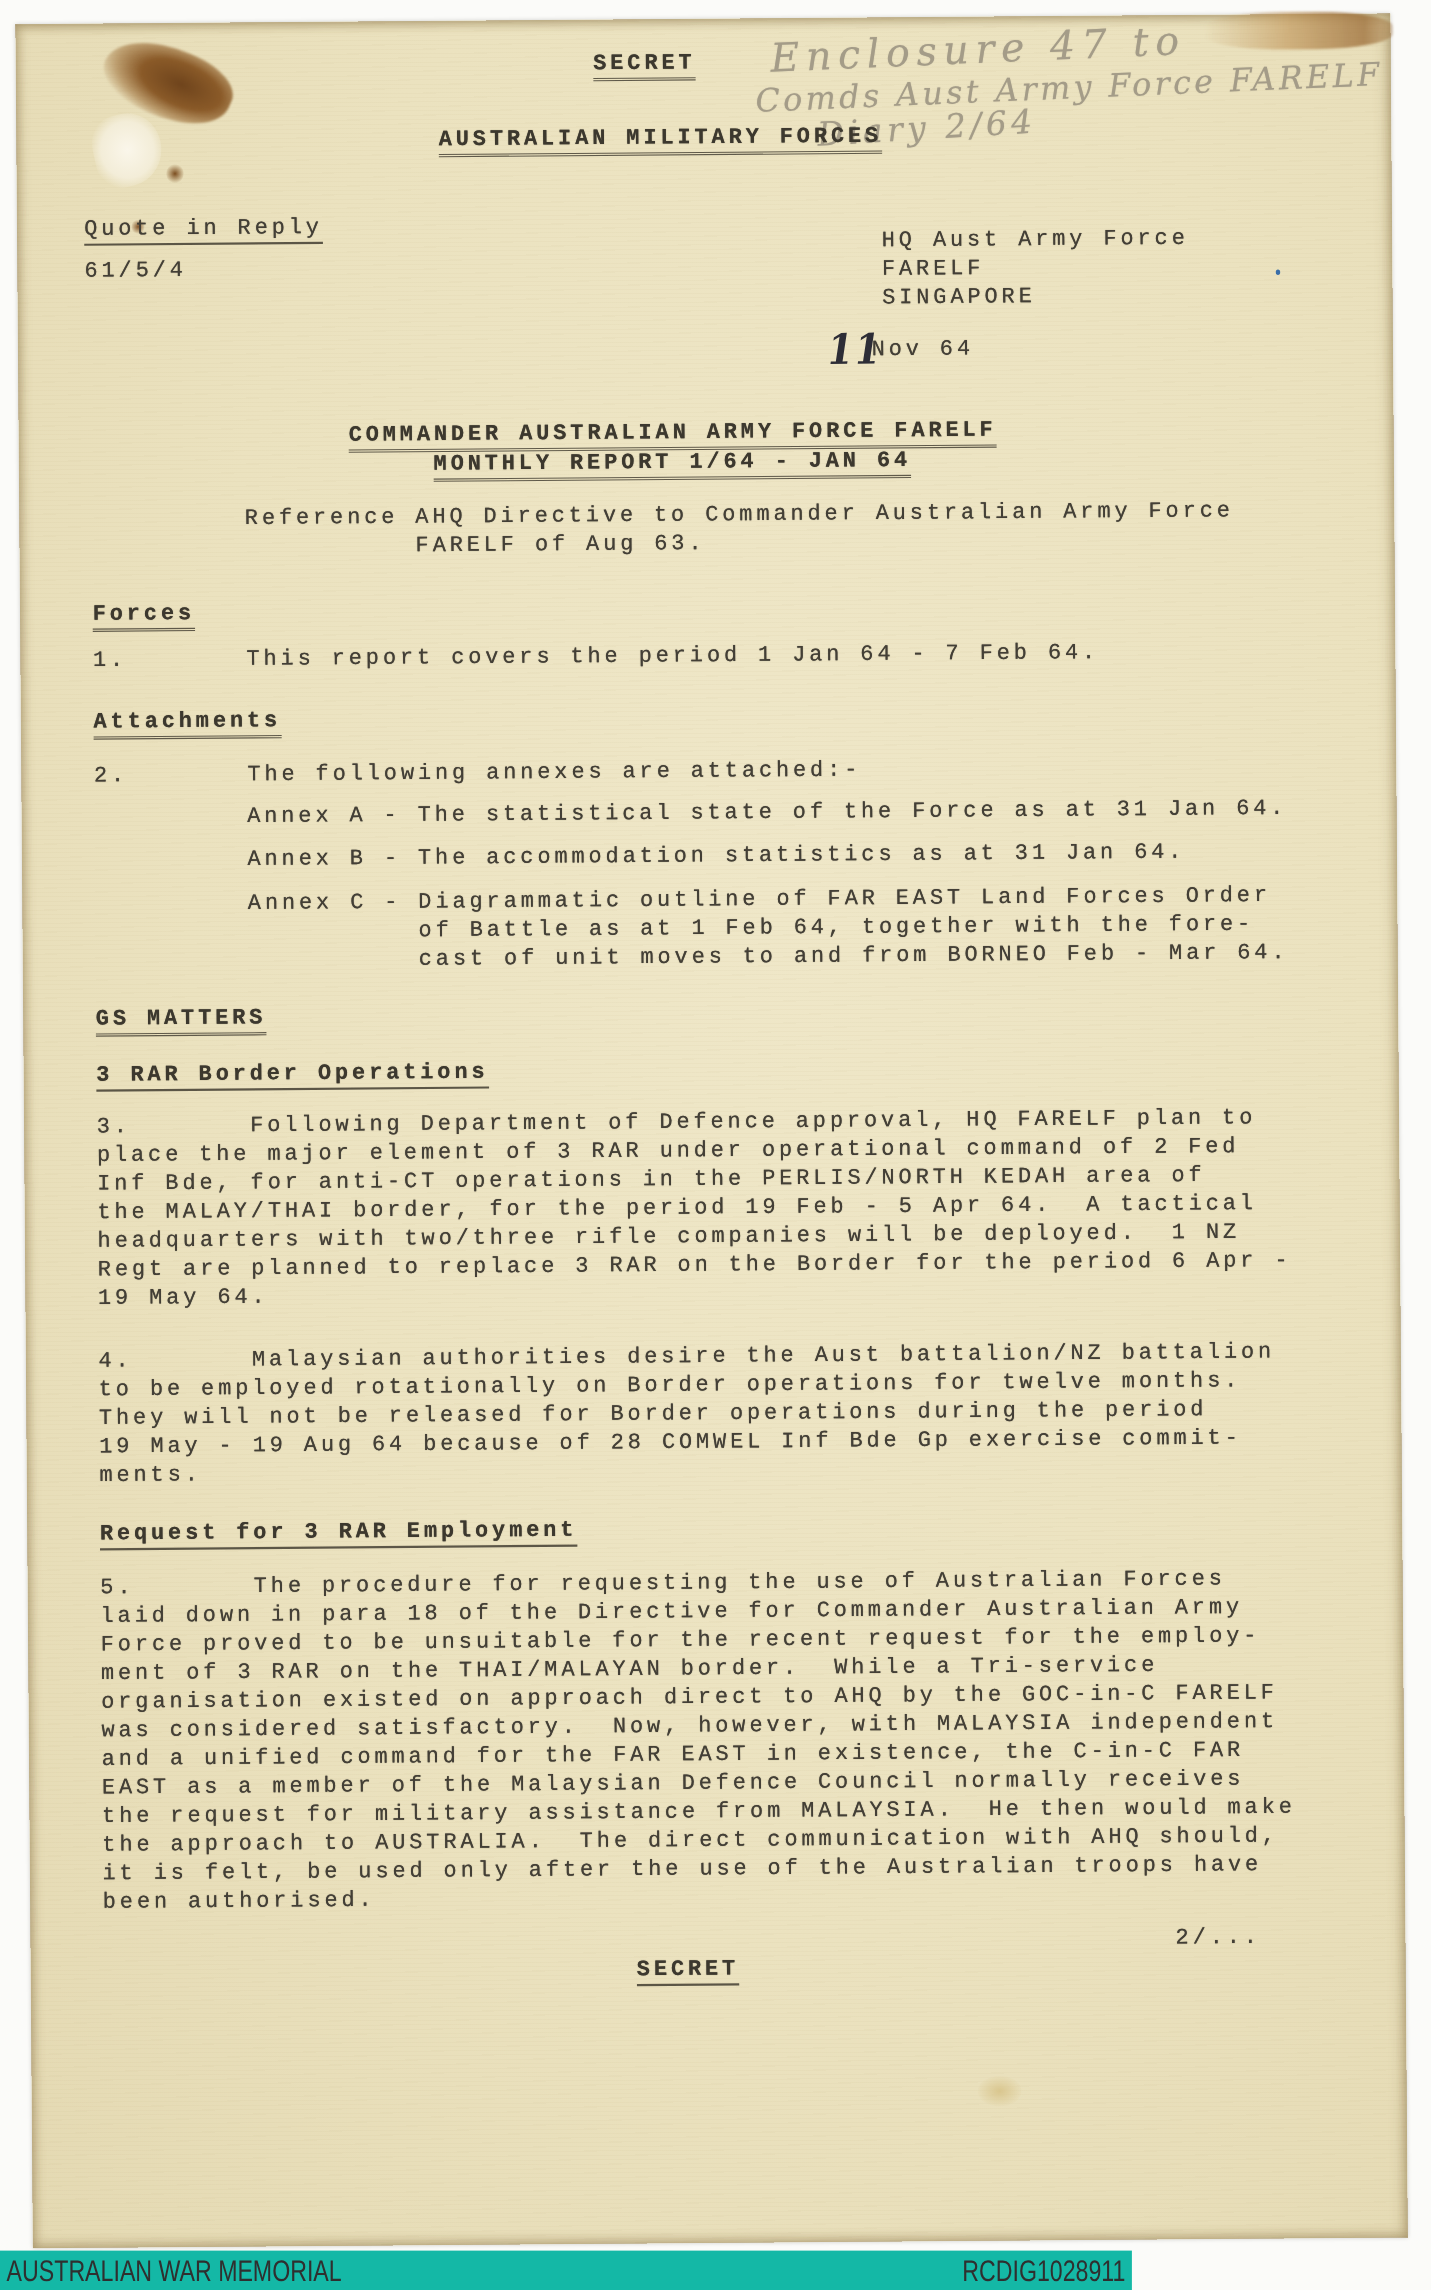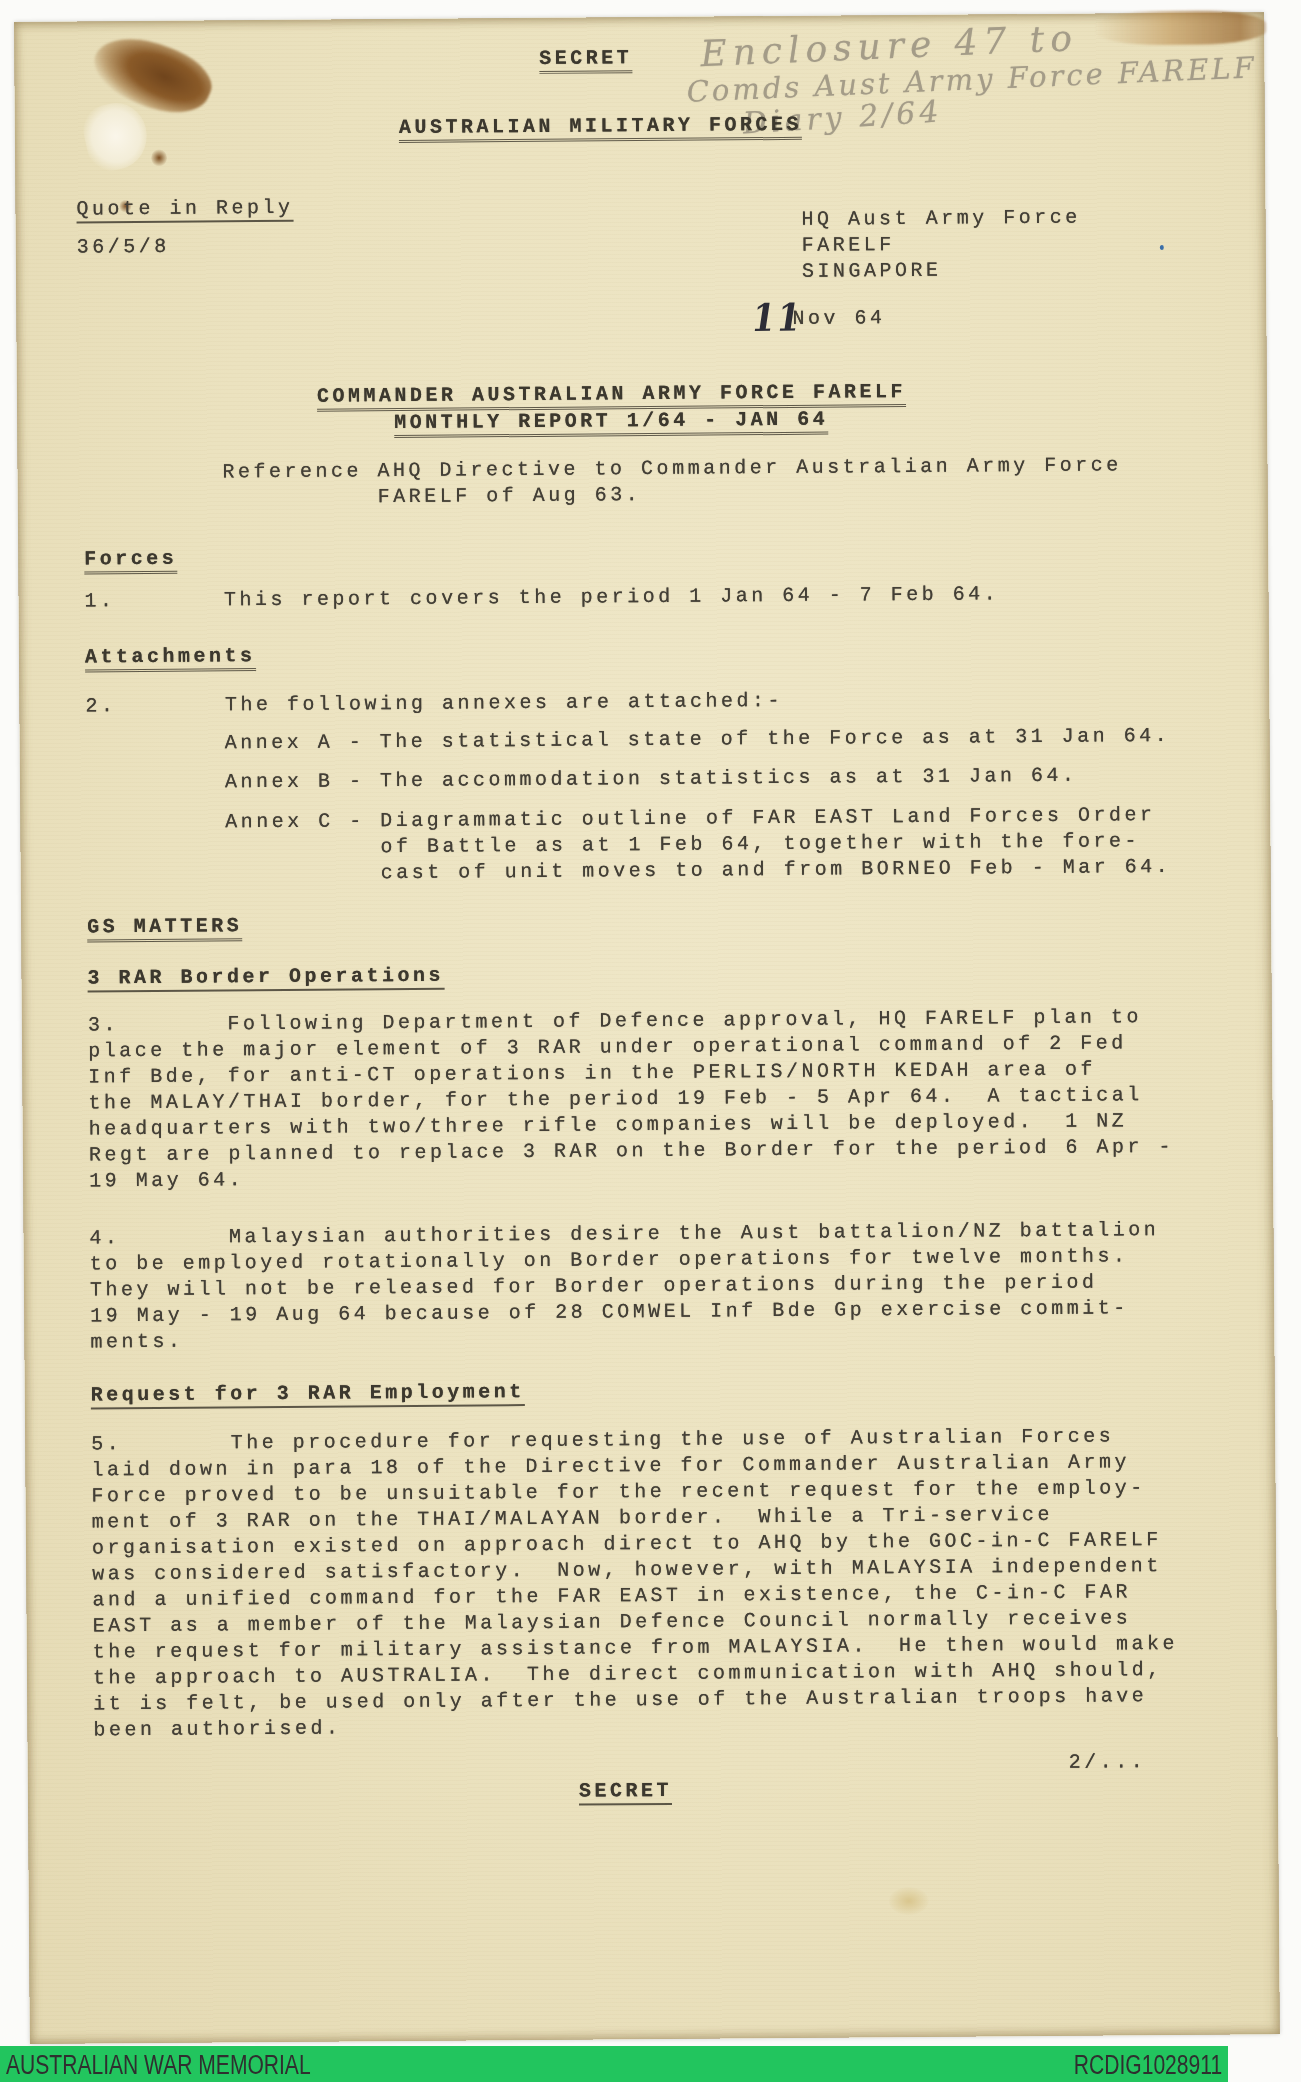--- a/index.html
+++ b/index.html
@@ -66,21 +66,21 @@
   .hw2{left:672px;top:48px;font-size:29px;letter-spacing:3px;transform:rotate(-2deg);}
   .hw3{left:728px;top:84px;font-size:30px;letter-spacing:4px;transform:rotate(-3deg);}
   .ink-day{
     position:absolute;left:736px;top:282px;
     font-family:"DejaVu Serif","Liberation Serif",serif;
     font-size:33px;font-weight:bold;color:#2d2d36;
     transform:skewX(-9deg) scaleY(1.15);letter-spacing:2px;
   }
   
   .footer{
-    position:absolute;left:0;top:2046px;width:1228px;height:36px;background:#22c55e;
+    position:absolute;left:0;top:2046px;width:1029px;height:36px;background:#14b8a6;
   }
   .footer .awm,.footer .ref{
     position:absolute;top:4px;
     font-family:"Liberation Sans","DejaVu Sans",sans-serif;
     font-size:27px;color:#2f2f2f;white-space:nowrap;
   }
   .footer .awm{left:6px;transform:scaleX(0.78);transform-origin:left center;}
   .footer .ref{right:6px;transform:scaleX(0.78);transform-origin:right center;}
 </style>
 </head>
@@ -98,21 +98,21 @@
 
   <div class="tw head" style="left:525px;top:28px;"><span class="ul2">SECRET</span></div>
 
   <div class="hw hw1">Enclosure 47 to</div>
   <div class="hw hw2">Comds Aust Army Force FARELF</div>
   <div class="hw hw3">Diary 2/64</div>
 
   <div class="tw head" style="left:384px;top:96px;"><span class="ul2">AUSTRALIAN MILITARY FORCES</span></div>
 
   <div class="tw" style="left:61px;top:175px;"><span class="ul">Quote in Reply</span></div>
-  <div class="tw" style="left:61px;top:213px;">36/5/8</div>
+  <div class="tw" style="left:61px;top:213px;">61/5/4</div>
 
   <div class="tw" style="left:786px;top:191px;">HQ Aust Army Force
 FARELF
 SINGAPORE</div>
 
   <div class="ink-day">11</div>
   <div class="tw" style="left:776px;top:290px;">Nov 64</div>
 
   <div class="tw head" style="left:300px;top:364px;"><span class="ul2">COMMANDER AUSTRALIAN ARMY FORCE FARELF</span></div>
   <div class="tw head" style="left:377px;top:391px;"><span class="ul2">MONTHLY REPORT 1/64 - JAN 64</span></div>

